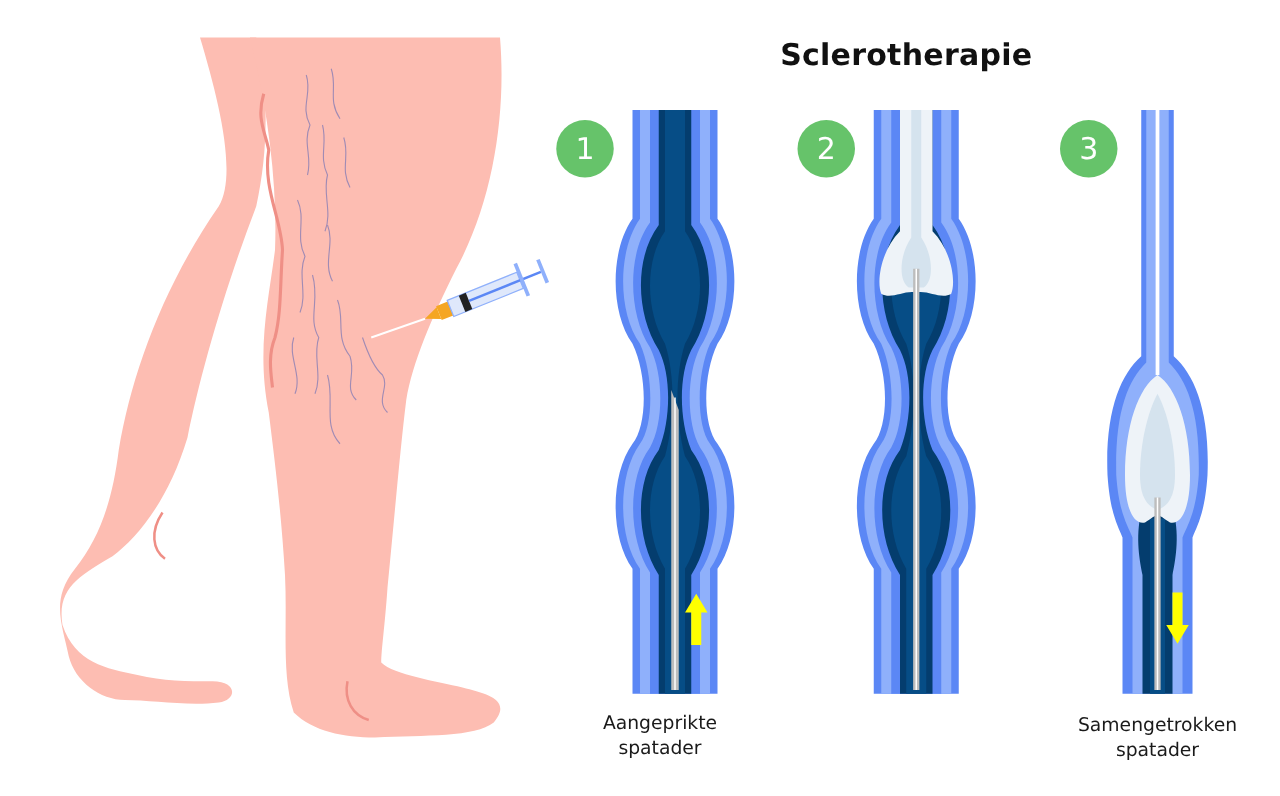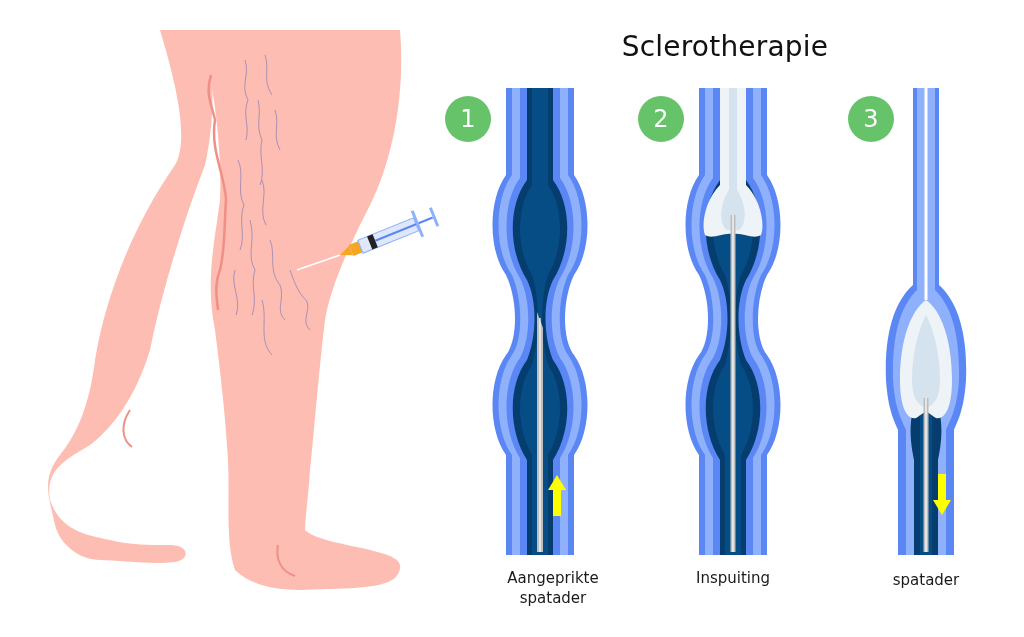--- a/index.html
+++ b/index.html
@@ -1,19 +1,19 @@
 <!DOCTYPE html>
 <html><head>
 <meta charset="utf-8">
 <style>
   html, body { margin:0; padding:0; background:#ffffff; }
   body { width:1024px; height:637px; position:relative; overflow:hidden;
          font-family:"Liberation Sans", "DejaVu Sans", sans-serif; }
   .title { position:absolute; left:600px; top:30px; width:250px; text-align:center;
-           font-family:"DejaVu Sans", sans-serif; font-weight:normal; font-size:28px; color:#111; letter-spacing:0.2px; }
+           font-family:"DejaVu Sans", sans-serif; font-weight:bold; font-size:24px; color:#111; letter-spacing:0.2px; }
   .badge { position:absolute; width:46px; height:46px; border-radius:50%;
            background:#66c36a; color:#fff; font-size:24px; line-height:46px; text-align:center;
            font-family:"DejaVu Sans", sans-serif; }
   .caption { position:absolute; width:150px; text-align:center; font-size:15px; line-height:20px;
              color:#1a1a1a; font-family:"DejaVu Sans", sans-serif; }
   svg { position:absolute; left:0; top:0; }
 </style>
 </head>
 <body>
 
@@ -108,22 +108,22 @@
     <rect x="-2.5" y="398" width="5" height="154" fill="#bdbdbd"></rect>
     <line x1="0" y1="398" x2="0" y2="552" stroke="#ffffff" stroke-width="1.2"></line>
     <polygon points="16,515 25,500 20,500 20,474 12,474 12,500 7,500" fill="#ffff00"></polygon>
   </g>
 </svg>
 
 <div class="badge" style="left:445px; top:96px;">1</div>
 <div class="badge" style="left:638px; top:96px;">2</div>
 <div class="badge" style="left:848px; top:96px;">3</div>
 
-<div class="caption" style="left:478px; top:568px;">
+<div class="caption" style="left:453px; top:568px;">
   <div>Aangeprikte</div>
   <div>spatader</div>
 </div>
 <div class="caption" style="left:658px; top:568px;">
-  <div>Inspuiting</div>
 </div>
 <div class="caption" style="left:851px; top:570px;">
+  <div>Samengetrokken</div>
   <div>spatader</div>
 </div>
 
 </body></html>

